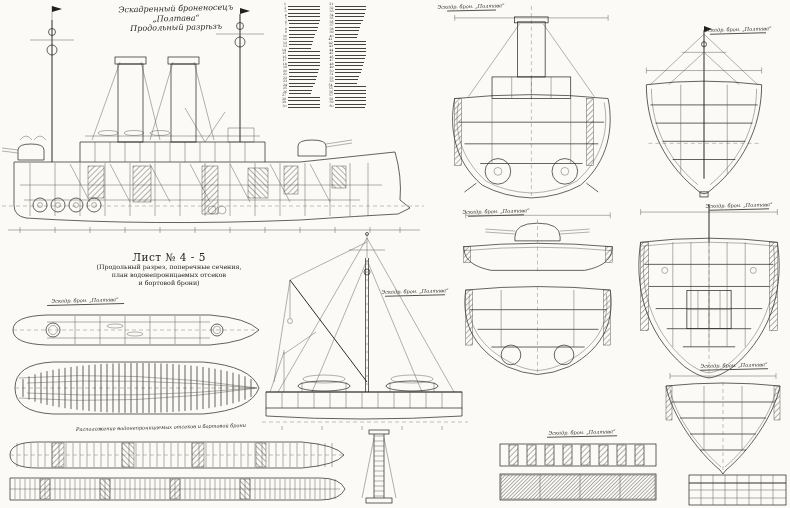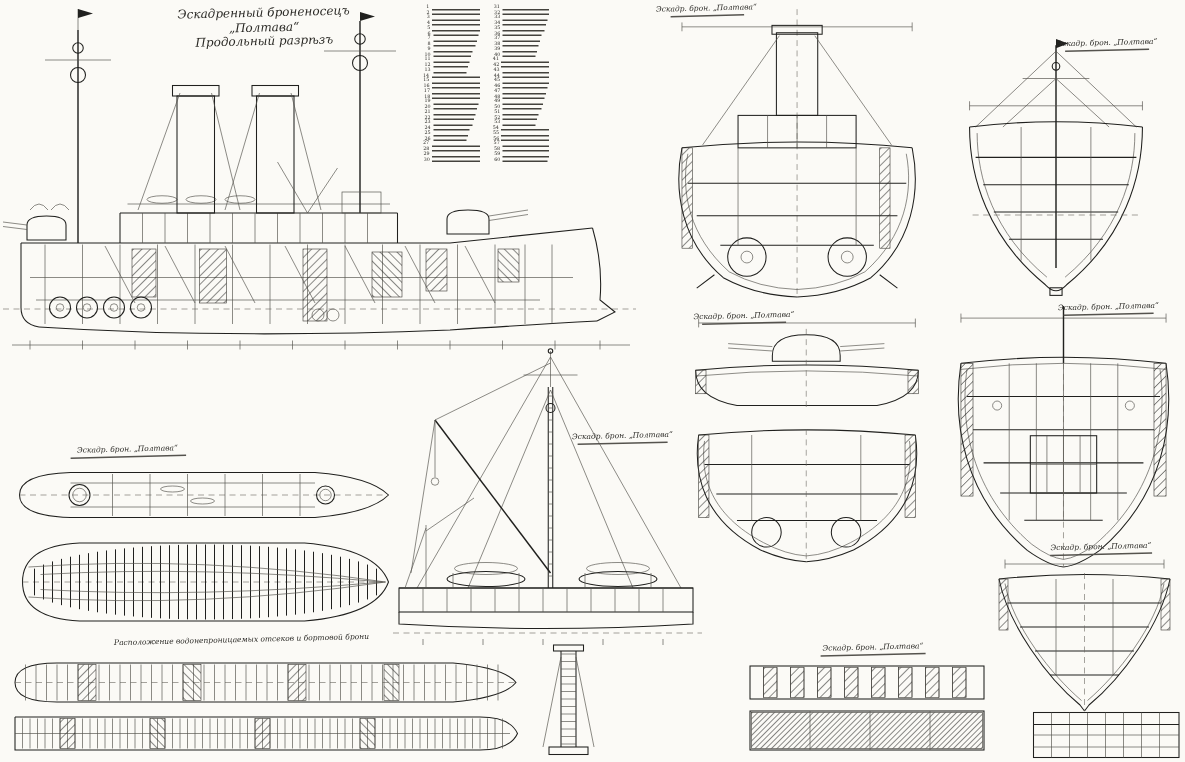--- a/index.html
+++ b/index.html
@@ -506,20 +506,26 @@
       <circle cx="36" cy="70" r="3" class="thin"></circle>
         <circle cx="124" cy="70" r="3" class="thin"></circle>
       <line x1="80" y1="42" x2="80" y2="177" class="dash"></line>
     </svg>
   </div>
   <div class="cap cap-sm" style="left:696px;top:202px;width:86px">
     <div>Эскадр. брон. „Полтава“</div>
     <div class="underline"></div>
   </div>
 
+  <div class="sheet-title" style="left:88px;top:251px;width:162px">
+    <div class="lbl">Лист № 4 - 5</div>
+    <div class="desc">(Продольный разрез, поперечные сечения,</div>
+    <div class="desc">план водонепроницаемых отсеков</div>
+    <div class="desc">и бортовой брони)</div>
+  </div>
 
   <div class="cap cap-sm" style="left:30px;top:297px;width:110px">
     <div>Эскадр. брон. „Полтава“</div>
     <div class="underline"></div>
   </div>
   <div class="panel" style="left:4px;top:308px;width:262px;height:44px">
     <svg viewBox="0 0 260 44" width="262" height="44">
       <path d="M8 22 Q8 8 42 7 L205 7 Q242 10 254 22 Q242 34 205 37 L42 37 Q8 36 8 22 Z"></path>
       <line x1="8" y1="22" x2="254" y2="22" class="dash"></line>
       <line x1="42" y1="14" x2="205" y2="14" class="thin"></line>

